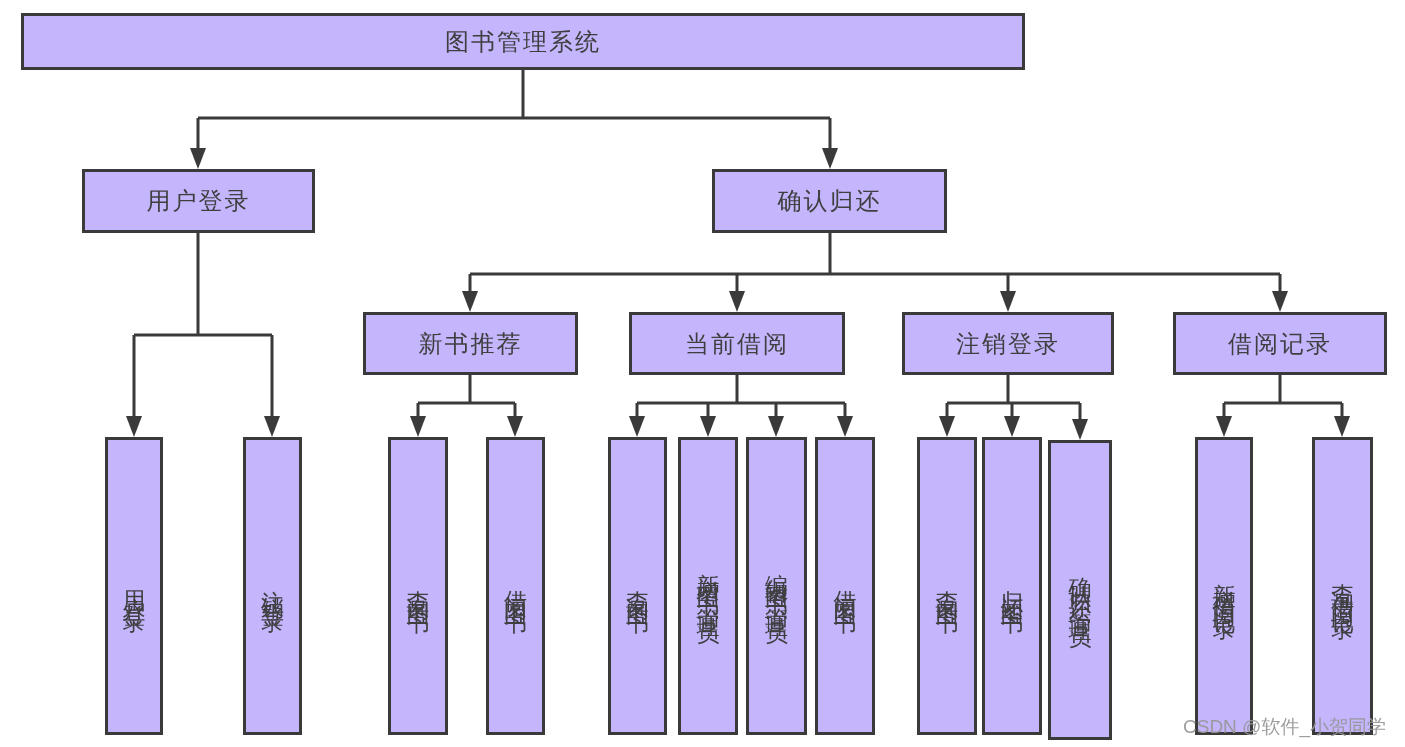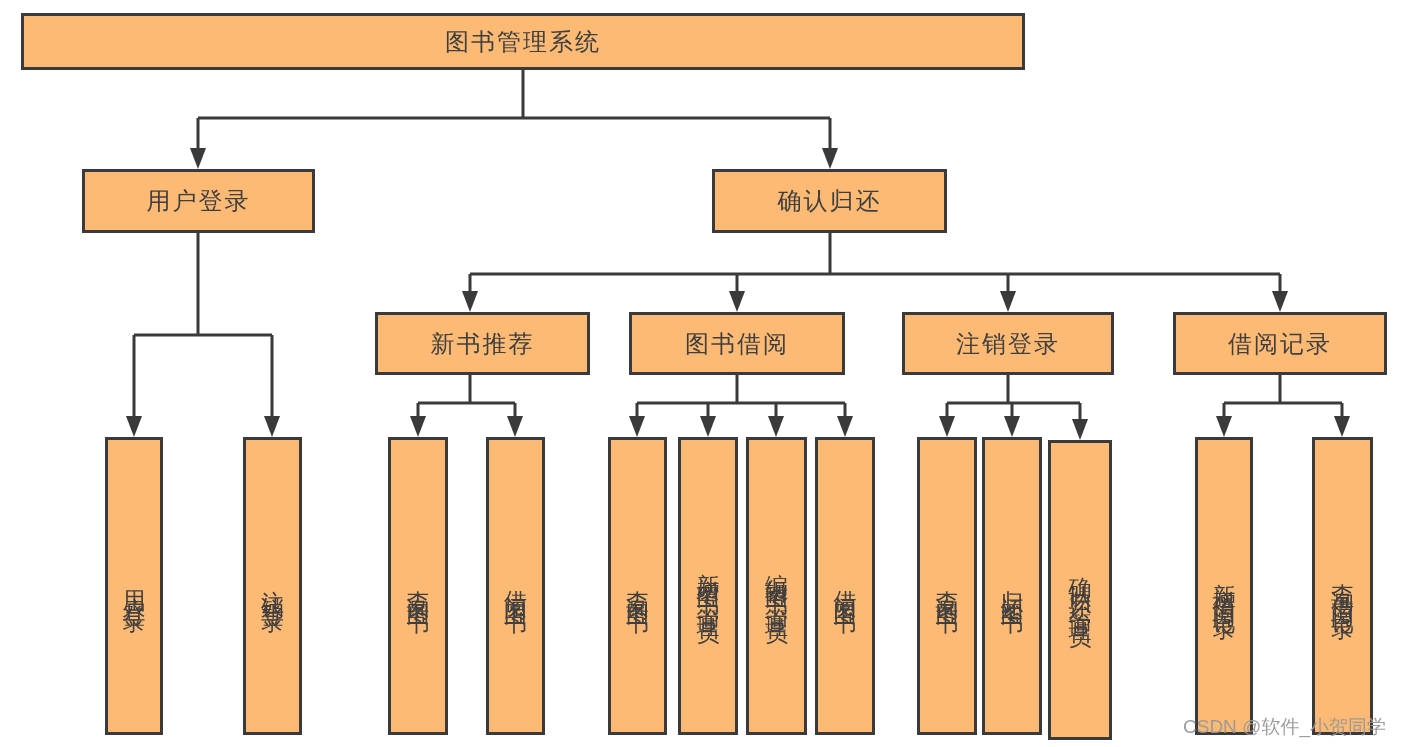--- a/index.html
+++ b/index.html
@@ -18,21 +18,21 @@
   svg.edges {
     position: absolute;
     left: 0;
     top: 0;
     z-index: 1;
   }
   .node {
     position: absolute;
     box-sizing: border-box;
     border: 3px solid #3a3a3a;
-    background: #fdba74;
+    background: #c4b5fd;
     display: flex;
     align-items: center;
     justify-content: center;
     z-index: 2;
   }
   .node.h span {
     color: #3f3f3f;
     font-size: 24px;
     letter-spacing: 2px;
     white-space: nowrap;
@@ -106,25 +106,25 @@
     <span>图书管理系统</span>
   </div>
 
   <div class="node h" style="left:82px; top:169px; width:233px; height:64px;">
     <span>用户登录</span>
   </div>
   <div class="node h" style="left:712px; top:169px; width:235px; height:64px;">
     <span>确认归还</span>
   </div>
 
-  <div class="node h" style="left:363px; top:312px; width:215px; height:63px;margin-left:12px;">
+  <div class="node h" style="left:363px; top:312px; width:215px; height:63px;">
     <span>新书推荐</span>
   </div>
   <div class="node h" style="left:629px; top:312px; width:216px; height:63px;">
-    <span>图书借阅</span>
+    <span>当前借阅</span>
   </div>
   <div class="node h" style="left:902px; top:312px; width:212px; height:63px;">
     <span>注销登录</span>
   </div>
   <div class="node h" style="left:1173px; top:312px; width:214px; height:63px;">
     <span>借阅记录</span>
   </div>
 
   <div class="node v" style="left:105px; top:437px; width:58px; height:298px;">
     <span>用户登录</span>

